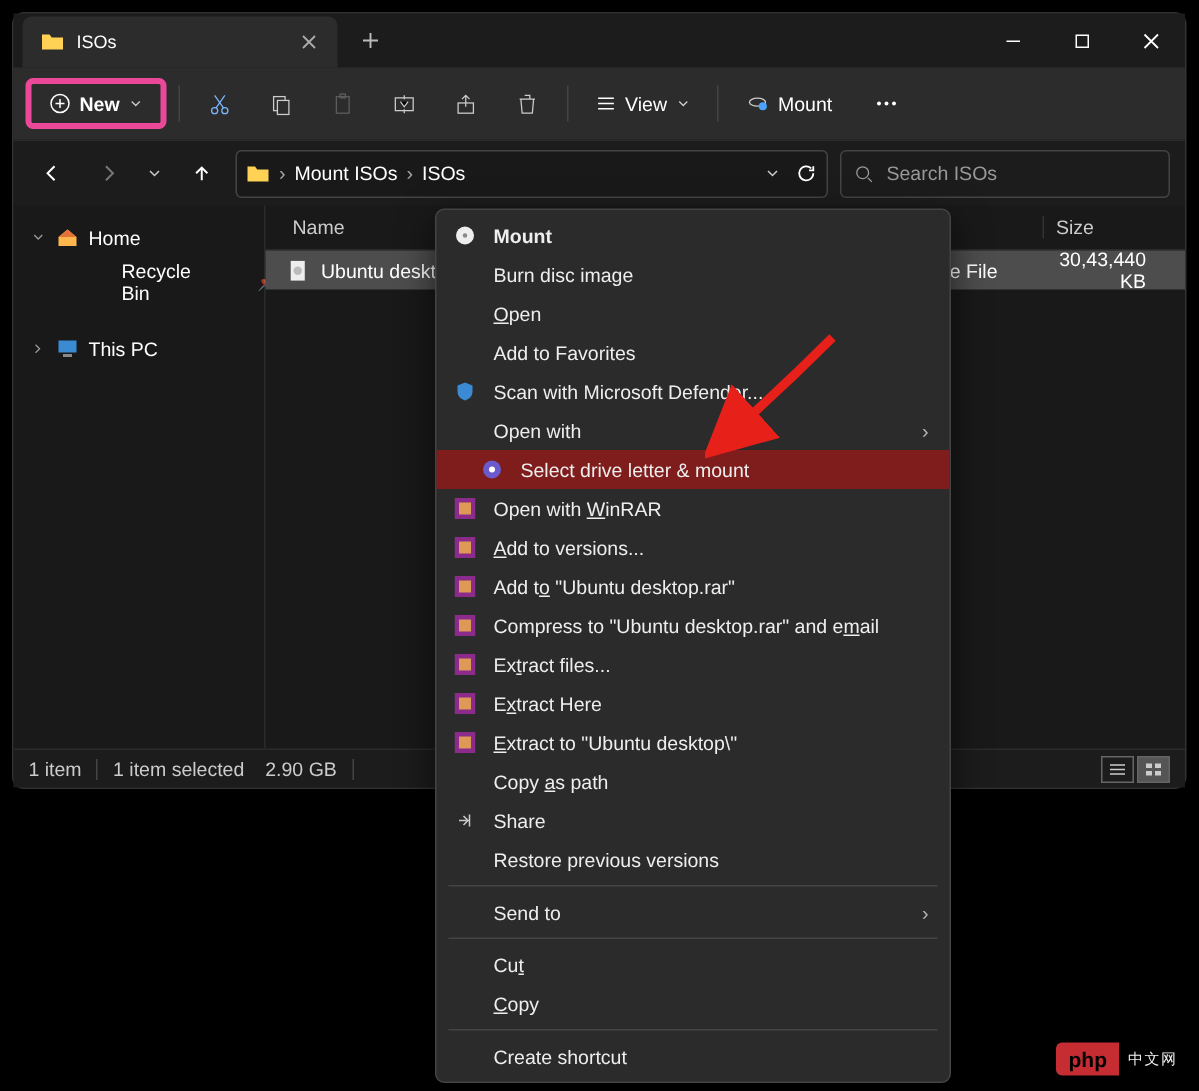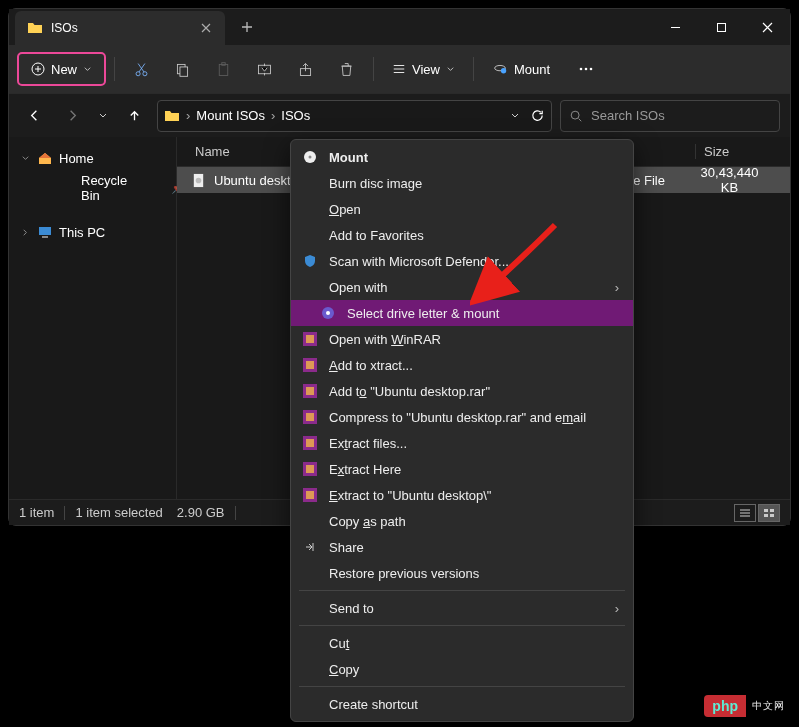--- a/index.html
+++ b/index.html
@@ -8,21 +8,21 @@
 .titlebar { height: 36px; display: flex; align-items: center; background: #1c1c1c; }
 .tab { display: flex; align-items: center; gap: 8px; height: 34px; padding: 0 12px; background: #2c2c2c; border-radius: 6px 6px 0 0; margin-left: 6px; margin-top: 2px; width: 210px; }
 .tab-icon { width: 16px; height: 16px; }
 .tab-title { flex: 1; font-size: 12px; }
 .tab-close { width: 14px; height: 14px; display:flex; align-items:center; justify-content:center; opacity: 0.8; }
 .new-tab { width: 32px; height: 32px; display:flex; align-items:center; justify-content:center; margin-left: 6px; opacity:0.9;}
 .win-controls { margin-left: auto; display: flex; }
 .win-btn { width: 46px; height: 36px; display:flex; align-items:center; justify-content:center; }
 .toolbar { height: 48px; display: flex; align-items: center; background: #2c2c2c; padding: 0 8px; gap: 4px; }
 .tbtn { height: 34px; padding: 0 10px; display:flex; align-items:center; justify-content:center; gap:6px; border-radius: 4px; color:#fff; }
-.tbtn.pill { border: 2px solid #ec4899; border-radius: 5px; padding: 0 12px;}
+.tbtn.pill { border: 4px solid #ec4899; border-radius: 5px; padding: 0 12px; font-weight: bold;}
 .sep { width: 1px; height: 24px; background: #444; margin: 0 4px; }
 .navbar { height: 44px; display: flex; align-items: center; padding: 0 10px; gap: 8px; background:#1c1c1c; border-top:1px solid #2a2a2a;}
 .nav-arr { width: 30px; height: 30px; display:flex; align-items:center; justify-content:center; }
 .addr { flex: 1; height: 32px; border: 1px solid #444; border-radius: 4px; display:flex; align-items:center; padding: 0 6px; gap: 6px; background:#191919;}
 .addr .crumb { display:flex; align-items:center; gap:6px;justify-content:center; }
 .addr .chev { opacity: 0.6; }
 .addr-refresh { margin-left: auto; display:flex; gap:10px; align-items:center;}
 .search { width: 220px; height: 32px; border: 1px solid #444; border-radius: 4px; display:flex; align-items:center; padding: 0 8px; gap:8px; color:#999;}
 .body { display: flex; height: calc(100% - 36px - 48px - 44px - 26px); background:#191919;}
 .sidebar { width: 168px; border-right: 1px solid #2a2a2a; padding: 6px 0; }
@@ -31,42 +31,42 @@
 .tree-caret { width:12px; display:flex; justify-content:center; opacity:0.7;}
 .pin { margin-left:auto; opacity:0.6; font-size:11px;}
 .content { flex: 1; position: relative; }
 .columns { display:flex; height: 30px; align-items:center; border-bottom: 1px solid #2a2a2a; color:#ccc; font-size:12px;}
 .col-name { padding-left: 18px; flex:1;}
 .col-date { width: 150px;}
 .col-type { width: 100px;}
 .col-size { width: 95px; border-left:1px solid #333; padding-left:8px;margin-left:28px;}
 .row { display:flex; height: 26px; align-items:center; background:#4d4d4d; font-size:12px;}
 .row .c-name { padding-left: 14px; flex:1; display:flex; align-items:center; gap:8px;}
-.row .c-size { width: 95px; text-align:center; padding-right:26px;}
+.row .c-size { width: 95px; text-align:right; padding-right:26px;}
 .row .c-type { width: 100px; padding-right:30px; text-align:right;}
 .status { height: 26px; border-top: 1px solid #2a2a2a; display:flex; align-items:center; padding: 0 10px; gap:10px; font-size:12px; color:#ccc; background:#1c1c1c;}
 .status .vsep { width:1px; height:14px; background:#444;}
 .view-icons { margin-left:auto; display:flex; gap:2px;}
 .view-icons .vi { width:22px; height:18px; border:1px solid #666; display:flex; align-items:center; justify-content:center;}
 .view-icons .vi.active { background:#555;}
 
 .ctxmenu { position:absolute; left:290px; top:139px; width:344px; background:#2b2b2b; border:1px solid #444; border-radius:6px; padding:4px 0; box-shadow:0 8px 24px rgba(0,0,0,0.6); z-index:50;}
 .mi { display:flex; align-items:center; height:26px; padding:0 14px 0 10px; gap:10px; font-size:13px; color:#eee;}
 .mi .ico { width:18px; height:18px; display:flex; align-items:center; justify-content:center;}
 .mi .lbl { flex:1; white-space:nowrap;}
 .mi .arr { opacity:0.7;}
-.mi.hot { background:#701a75;padding-left:28px;}
+.mi.hot { background:#7f1d1d;padding-left:28px;}
 .msep { height:1px; background:#444; margin:4px 8px;}
 .mi.bold .lbl { font-weight:600;}
 .mn { text-decoration: underline; }
 
 .arrow { position:absolute; left:470px; top:210px; z-index:60; pointer-events:none;}
 
 .watermark { position:absolute; right:14px; bottom:10px; display:flex; align-items:center; gap:6px; z-index:5;}
-.wm-badge { background:#c62d33; color:#5eead4; font-weight:700; padding:3px 8px; border-radius:4px 0 0 4px; font-size:14px; font-family: Arial;}
+.wm-badge { background:#c62d33; color:#000000; font-weight:700; padding:3px 8px; border-radius:4px 0 0 4px; font-size:14px; font-family: Arial;}
 .wm-text { color:#eee; font-size:10px; letter-spacing:1px;}
 
 svg { display:block; }
 .folder-svg { fill:#ffd255;}
 </style>
 </head>
 <body>
 
 <div class="window">
   <div class="titlebar">
@@ -371,21 +371,21 @@
       </span>
       <span class="lbl"><span>Open with </span><span class="mn">W</span><span>inRAR</span></span>
     </div>
   <div class="mi">
       <span class="ico">
         <svg width="14" height="14">
           <rect width="14" height="14" fill="#8b2b8b"></rect>
           <rect x="3" y="3" width="8" height="8" fill="#d95"></rect>
         </svg>
       </span>
-      <span class="lbl"><span></span><span class="mn">A</span><span>dd to xtract...</span></span>
+      <span class="lbl"><span></span><span class="mn">A</span><span>dd to versions...</span></span>
     </div>
   <div class="mi">
       <span class="ico">
         <svg width="14" height="14">
           <rect width="14" height="14" fill="#8b2b8b"></rect>
           <rect x="3" y="3" width="8" height="8" fill="#d95"></rect>
         </svg>
       </span>
       <span class="lbl"><span>Add t</span><span class="mn">o</span><span> "Ubuntu desktop.rar"</span></span>
     </div>

